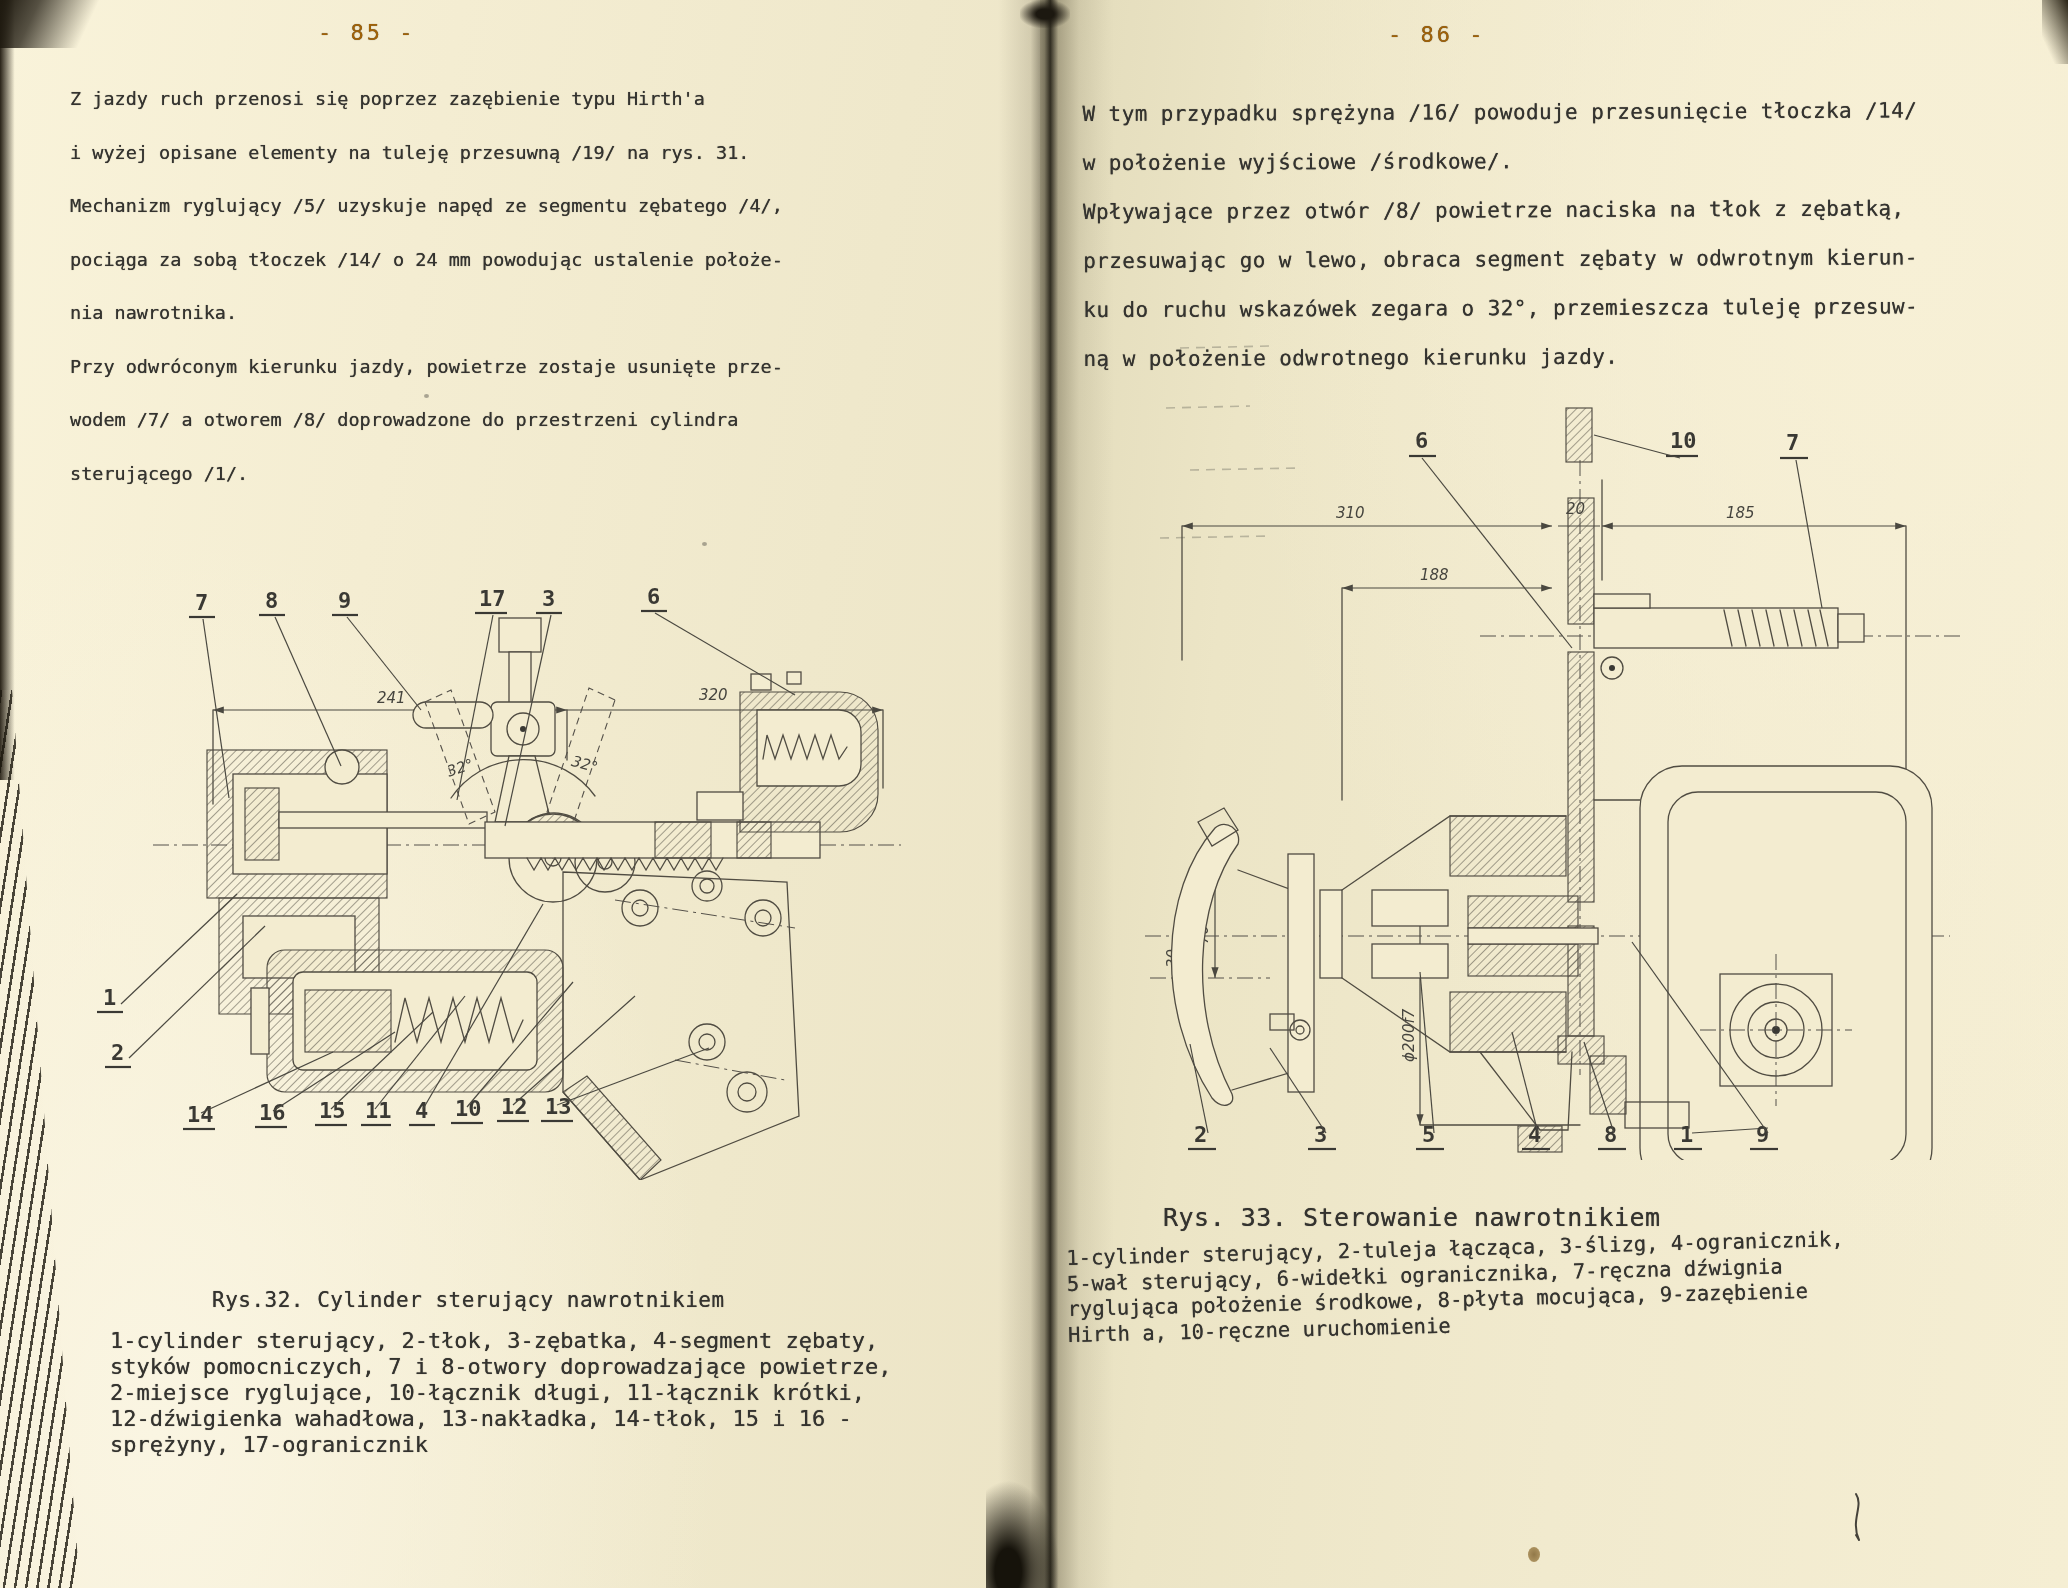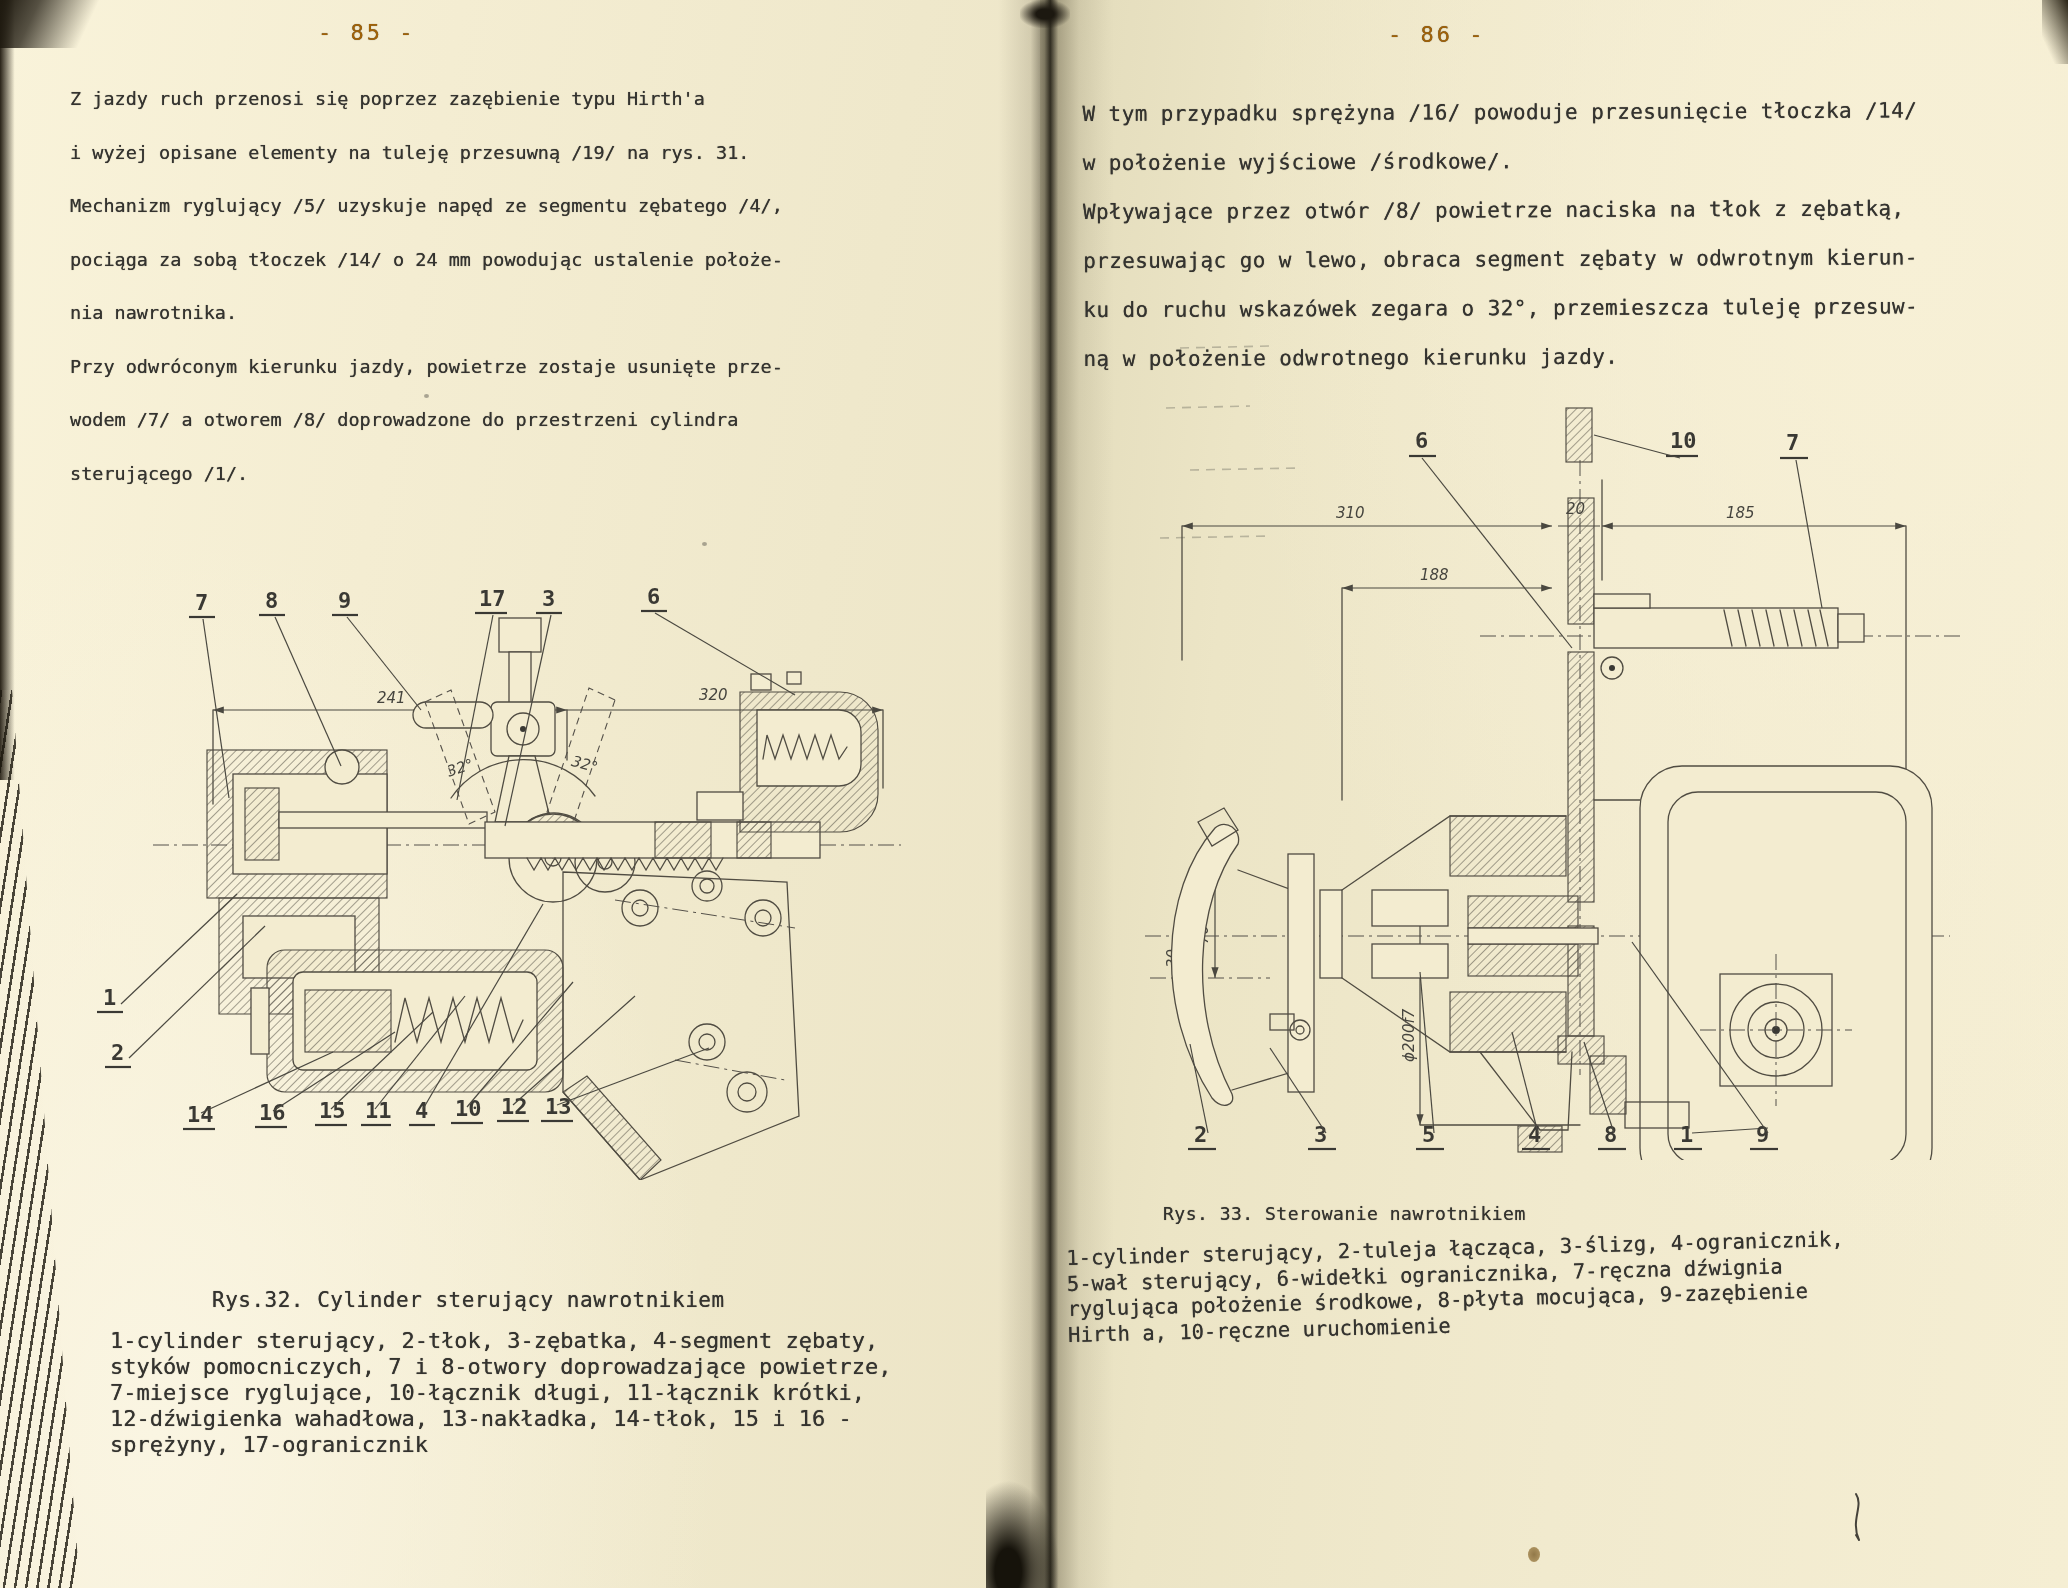--- a/index.html
+++ b/index.html
@@ -30,21 +30,21 @@
   .gutter-bottom-blot{left:986px;top:1480px;width:74px;height:108px;
     background:radial-gradient(ellipse at 30% 85%,#16130b 18%,rgba(22,19,11,0) 70%);}
   .ink{color:#34332f;text-shadow:0 0 .7px rgba(40,40,36,.85);}
   .pageno{font-size:22px;letter-spacing:3px;color:#a16207;text-align:center;}
   .para div{white-space:pre;}
   .para-left{left:70px;top:72px;font-size:18.5px;line-height:53.5px;width:920px;}
   .para-right{left:1083px;top:88px;font-size:21px;line-height:49px;letter-spacing:.4px;
       width:960px;transform:rotate(-.25deg);}
   .caption-left{left:212px;top:1288px;font-size:21px;letter-spacing:.5px;text-align:right;}
   .legend-left{left:110px;top:1328px;font-size:22px;line-height:26px;}
-  .caption-right{left:1163px;top:1203px;font-size:18px;letter-spacing:.5px;}
+  .caption-right{left:1163px;top:1203px;font-size:25px;letter-spacing:.5px;}
   .legend-right{left:1066px;top:1246px;font-size:20.5px;line-height:25.5px;
       transform:rotate(-1.4deg);transform-origin:left top;}
   .stain{left:1528px;top:1547px;width:12px;height:15px;border-radius:50%;
       background:radial-gradient(#7a5c28,#a8894f);opacity:.8;}
   .speck{width:5px;height:4px;border-radius:50%;background:#6b675c;opacity:.55;}
   
   svg .s{stroke:#504c42;stroke-width:1.3;fill:none;stroke-linecap:round;}
   svg .sf{stroke:#504c42;stroke-width:1.3;fill:#f3ecd0;}
   svg .hf{stroke:#504c42;stroke-width:1.15;}
   svg .cl{stroke:#55514a;stroke-width:1;stroke-dasharray:16 5 3 5;fill:none;}
@@ -392,21 +392,21 @@
     <text class="co" x="636" y="812">9</text>
     <line class="ul" x1="630" y1="819" x2="658" y2="819"></line>
       <line class="ld" x1="648" y1="803" x2="512" y2="612"></line>
   </g>
 </svg>
 
 <div class="abs ink caption-left">Rys.32. Cylinder sterujący nawrotnikiem</div>
 <div class="abs ink legend-left para">
   <div>1-cylinder sterujący, 2-tłok, 3-zębatka, 4-segment zębaty,</div>
   <div>styków pomocniczych, 7 i 8-otwory doprowadzające powietrze,</div>
-  <div>7-miejsce ryglujące, 10-łącznik długi, 11-łącznik krótki,</div>
+  <div>2-miejsce ryglujące, 10-łącznik długi, 11-łącznik krótki,</div>
   <div>12-dźwigienka wahadłowa, 13-nakładka, 14-tłok, 15 i 16 -</div>
   <div>sprężyny, 17-ogranicznik</div>
 </div>
 <div class="abs ink caption-right">Rys. 33. Sterowanie nawrotnikiem</div>
 <div class="abs ink legend-right para">
   <div>1-cylinder sterujący, 2-tuleja łącząca, 3-ślizg, 4-ogranicznik,</div>
   <div>5-wał sterujący, 6-widełki ogranicznika, 7-ręczna dźwignia</div>
   <div>ryglująca położenie środkowe, 8-płyta mocująca, 9-zazębienie</div>
   <div>Hirth a, 10-ręczne uruchomienie</div>
 </div>

